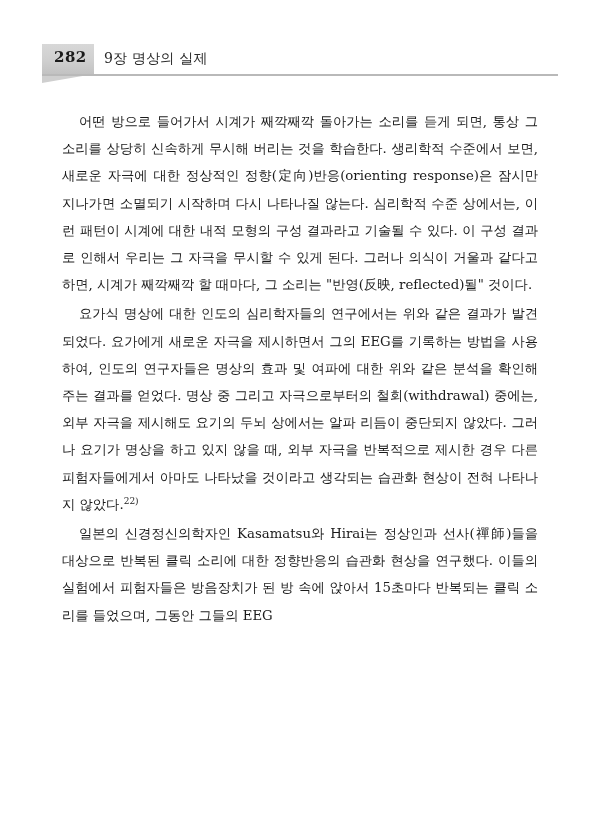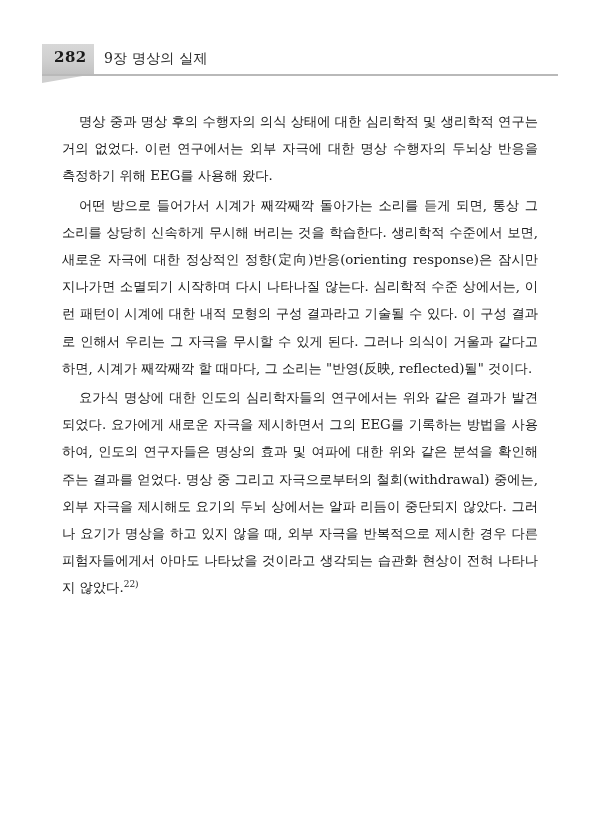--- a/index.html
+++ b/index.html
@@ -114,18 +114,18 @@
 
   <div class="header">
     <div class="header-tab"></div>
     <div class="page-number">282</div>
     <div class="chapter-title">9장 명상의 실제</div>
     <div class="header-rule"></div>
   </div>
 
   <div class="content">
 
-    <p class="para">명상 중과 명상 후의 수행자의 의식 상태에 대한 심리학적 및 생리학적 연구는 거의 없었다. 이런 연구에서는 외부 자극에 대한 명상 수행자의 두뇌상 반응을 측정하기 위해 EEG를 사용해 왔다.</p>
     <p class="para">어떤 방으로 들어가서 시계가 째깍째깍 돌아가는 소리를 듣게 되면, 통상 그 소리를 상당히 신속하게 무시해 버리는 것을 학습한다. 생리학적 수준에서 보면, 새로운 자극에 대한 정상적인 정향(定向)반응(orienting response)은 잠시만 지나가면 소멸되기 시작하며 다시 나타나질 않는다. 심리학적 수준 상에서는, 이런 패턴이 시계에 대한 내적 모형의 구성 결과라고 기술될 수 있다. 이 구성 결과로 인해서 우리는 그 자극을 무시할 수 있게 된다. 그러나 의식이 거울과 같다고 하면, 시계가 째깍째깍 할 때마다, 그 소리는 "반영(反映, reflected)될" 것이다.</p>
     <p class="para"><span>요가식 명상에 대한 인도의 심리학자들의 연구에서는 위와 같은 결과가 발견되었다. 요가에게 새로운 자극을 제시하면서 그의 EEG를 기록하는 방법을 사용하여, 인도의 연구자들은 명상의 효과 및 여파에 대한 위와 같은 분석을 확인해 주는 결과를 얻었다. 명상 중 그리고 자극으로부터의 철회(withdrawal) 중에는, 외부 자극을 제시해도 요기의 두뇌 상에서는 알파 리듬이 중단되지 않았다. 그러나 요기가 명상을 하고 있지 않을 때, 외부 자극을 반복적으로 제시한 경우 다른 피험자들에게서 아마도 나타났을 것이라고 생각되는 습관화 현상이 전혀 나타나지 않았다.</span><span class="sup">22)</span></p>
+    <p class="para">일본의 신경정신의학자인 Kasamatsu와 Hirai는 정상인과 선사(禪師)들을 대상으로 반복된 클릭 소리에 대한 정향반응의 습관화 현상을 연구했다. 이들의 실험에서 피험자들은 방음장치가 된 방 속에 앉아서 15초마다 반복되는 클릭 소리를 들었으며, 그동안 그들의 EEG</p>
   </div>
 
 </div>
 
 </body></html>

